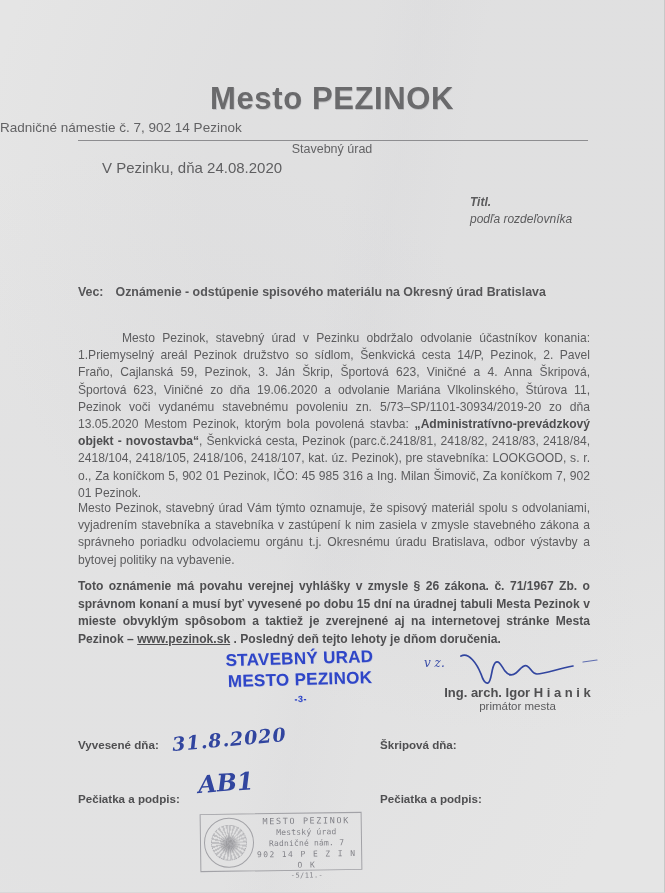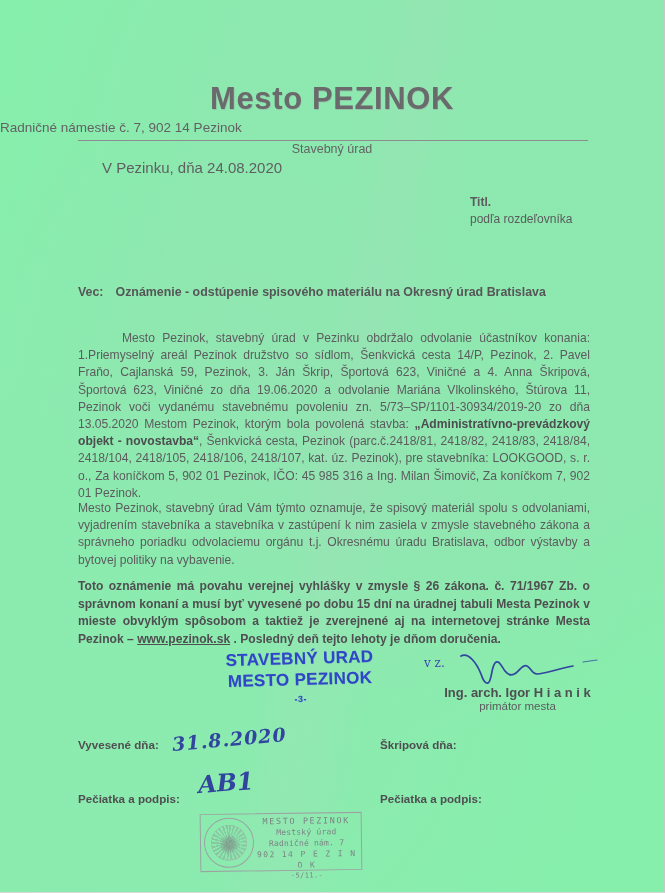--- a/index.html
+++ b/index.html
@@ -4,21 +4,21 @@
 <style>
   html, body {
     margin: 0;
     padding: 0;
     background: #ffffff;
   }
   .page {
     position: relative;
     width: 665px;
     height: 893px;
-    background: #86efac;
+    background: #e5e5e5;
     overflow: hidden;
     font-family: "Liberation Sans", sans-serif;
     color: #5e5e60;
     border-right: 1px solid #c8c8c8;
     border-bottom: 1px solid #d8d8d8;
     box-sizing: border-box;
   }
   
   .scan-tint {
     position: absolute;
@@ -73,20 +73,21 @@
     margin-left: 24px;
   }
 
   
   .recipient {
     position: absolute;
     top: 194px; left: 470px;
     font-size: 12px;
     line-height: 17px;
     color: #5b5b5d;
+    font-style: italic;
   }
   .recipient .titl { font-weight: bold; }
 
   
   .subject {
     position: absolute;
     top: 284px; left: 78px;
     width: 512px;
     font-size: 12.4px;
     font-weight: bold;
@@ -143,20 +144,21 @@
     position: absolute;
     top: 650px; left: 455px;
     width: 150px;
     height: 38px;
     color: #31459f;
   }
   .sig-vz {
     position: absolute;
     top: 656px; left: 424px;
     font-family: "DejaVu Serif", serif;
+    font-style: italic;
     font-size: 12px;
     color: #3a4da8;
   }
   .sig-name {
     position: absolute;
     top: 685px; left: 410px;
     width: 215px;
     text-align: center;
     font-size: 13px;
     font-weight: bold;

